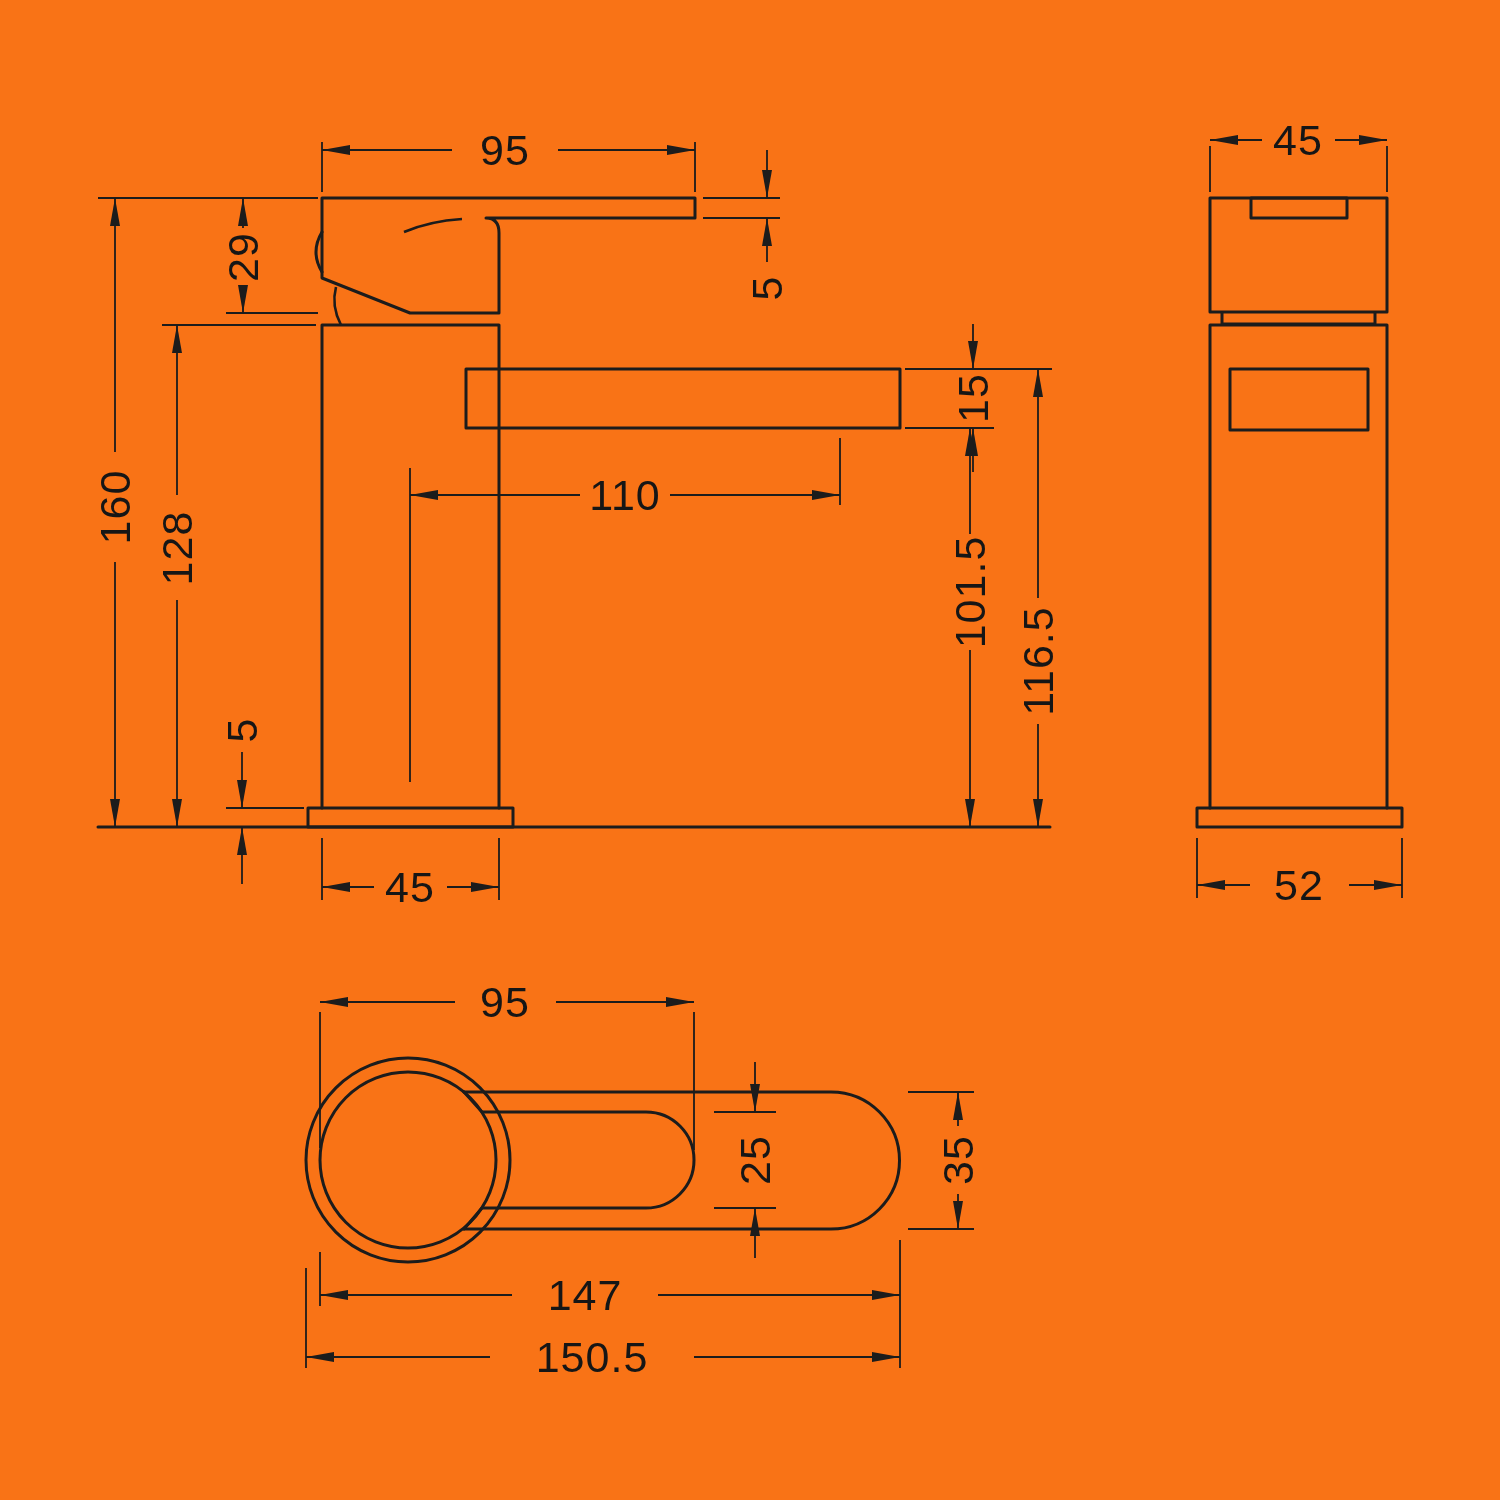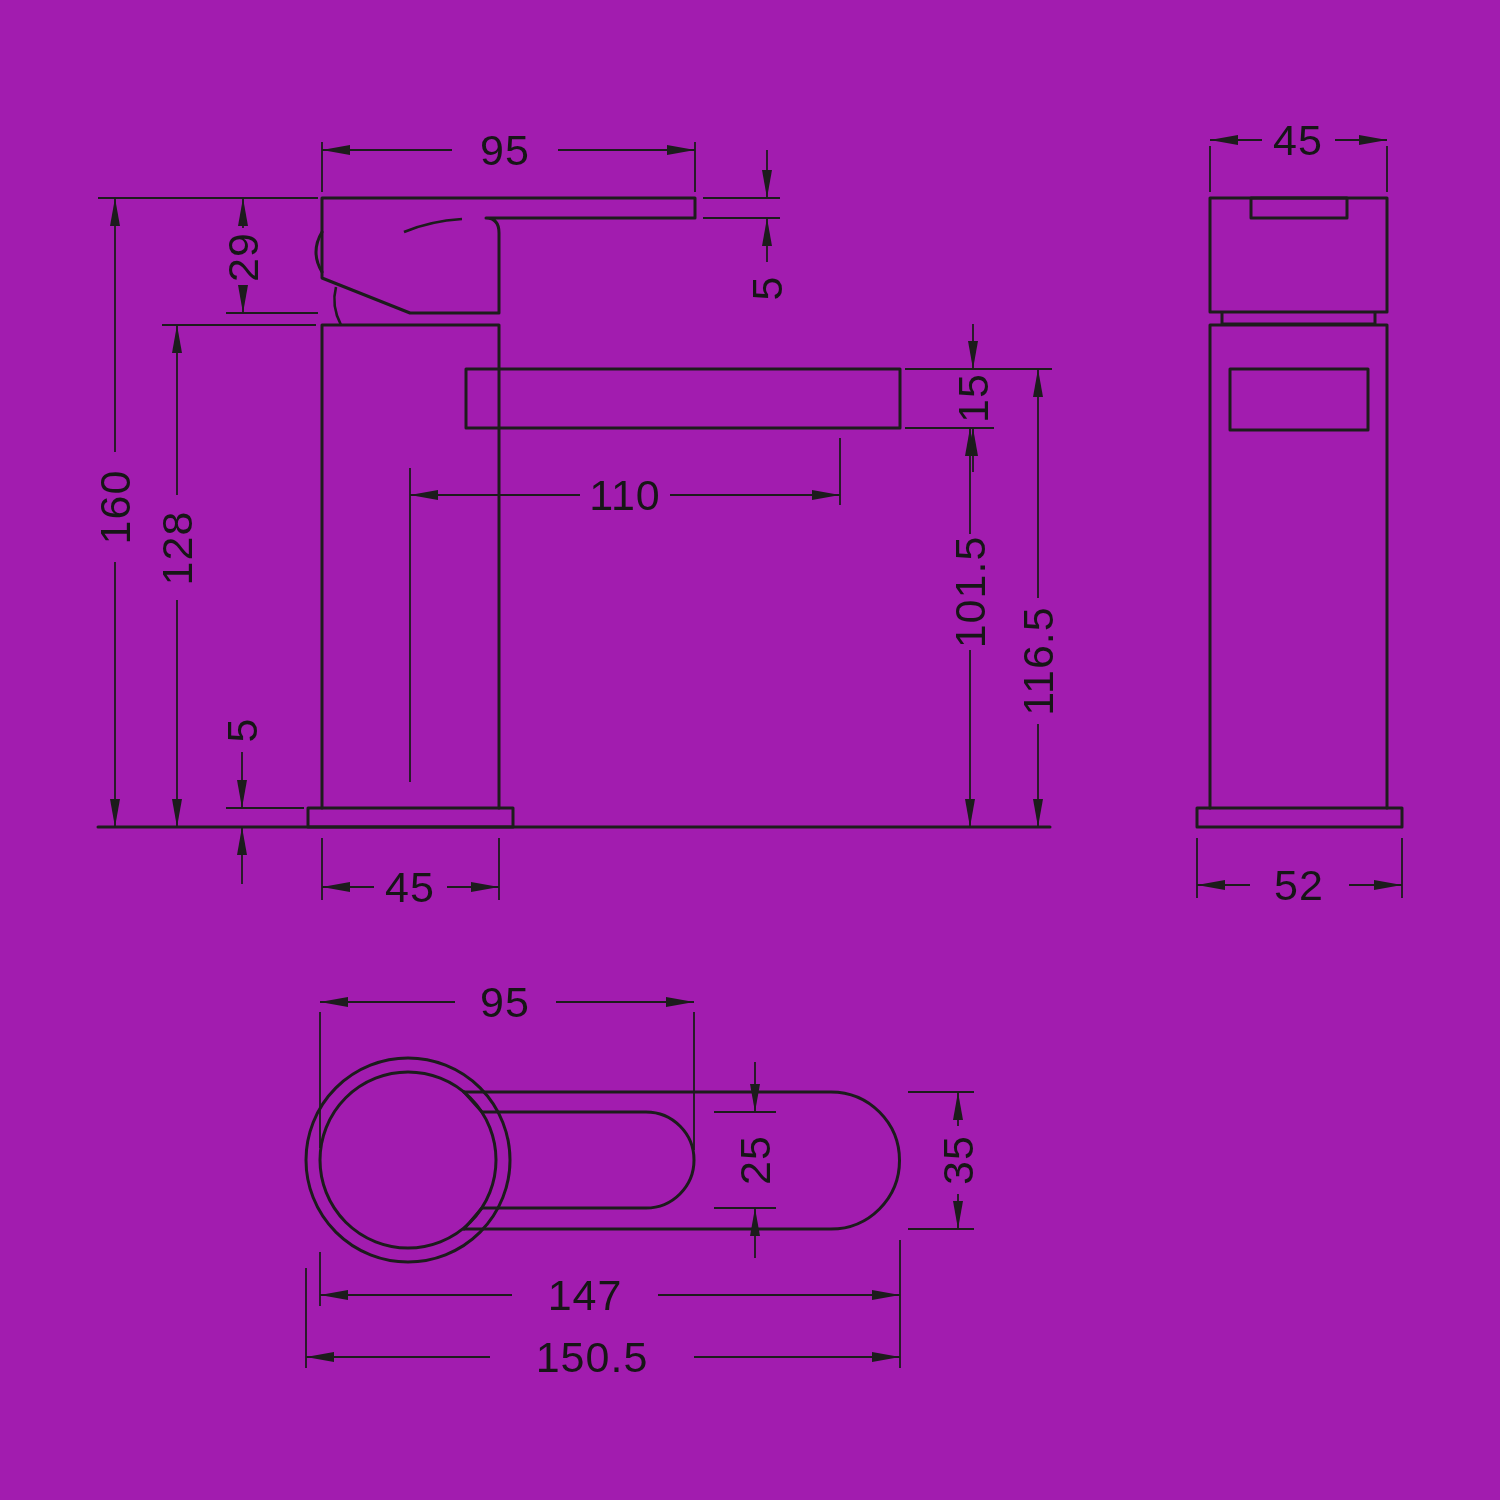--- a/index.html
+++ b/index.html
@@ -1,16 +1,16 @@
 <!DOCTYPE html>
 <html><head>
 <meta charset="utf-8">
 <style>
   html,body{margin:0;padding:0;background:#ffffff;}
-  .stage{width:1500px;height:1500px;background:#a21caf;position:relative;font-family:"Liberation Sans",sans-serif;}
+  .stage{width:1500px;height:1500px;background:#f97316;position:relative;font-family:"Liberation Sans",sans-serif;}
   .outline{fill:none;stroke:#1c1c1c;stroke-width:3;stroke-linejoin:round;stroke-linecap:round;}
   .thin{fill:none;stroke:#1c1c1c;stroke-width:2.6;}
   .dim{fill:none;stroke:#1c1c1c;stroke-width:1.8;stroke-linecap:butt;}
   .dim-text{font-family:"Liberation Sans",sans-serif;font-size:43px;fill:#161616;text-anchor:middle;dominant-baseline:central;letter-spacing:1px;}
 </style>
 </head>
 <body>
 
 <div class="stage">
 <svg width="1500" height="1500" viewBox="0 0 1500 1500" xmlns="http://www.w3.org/2000/svg">

